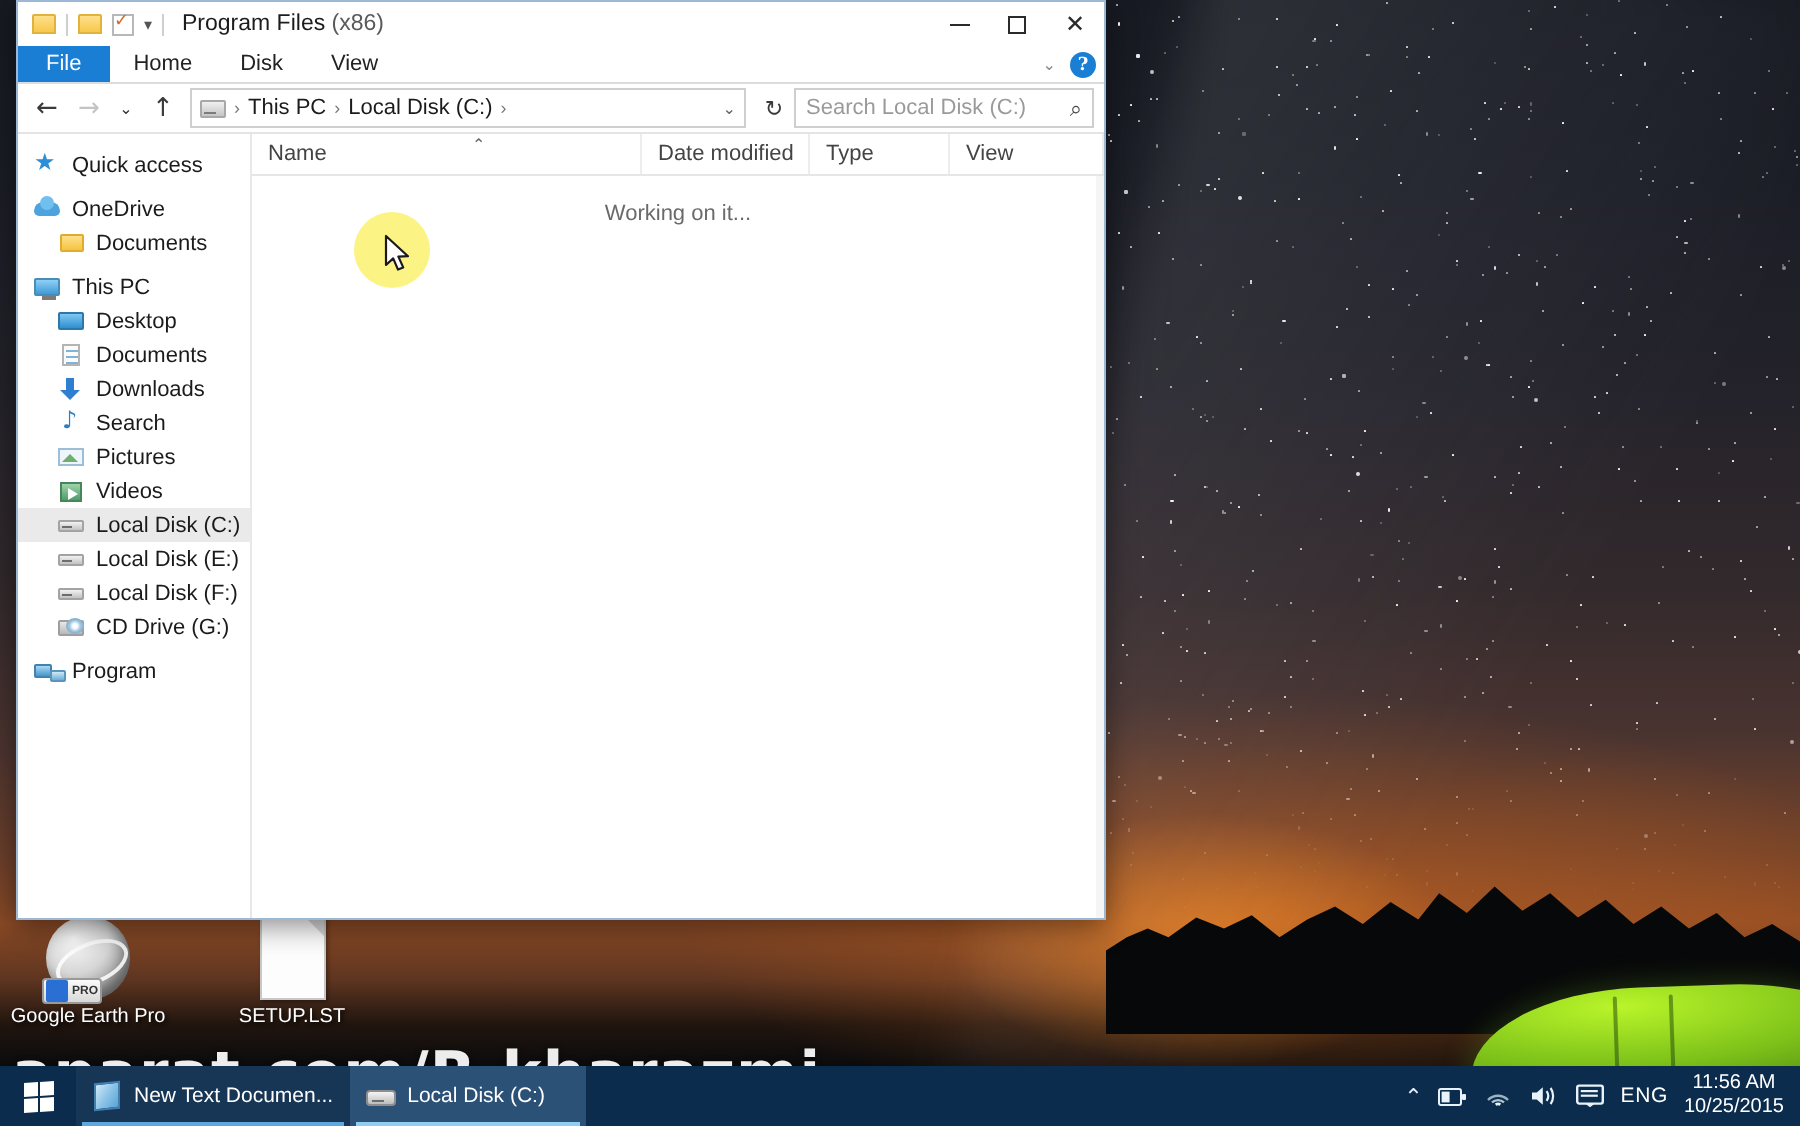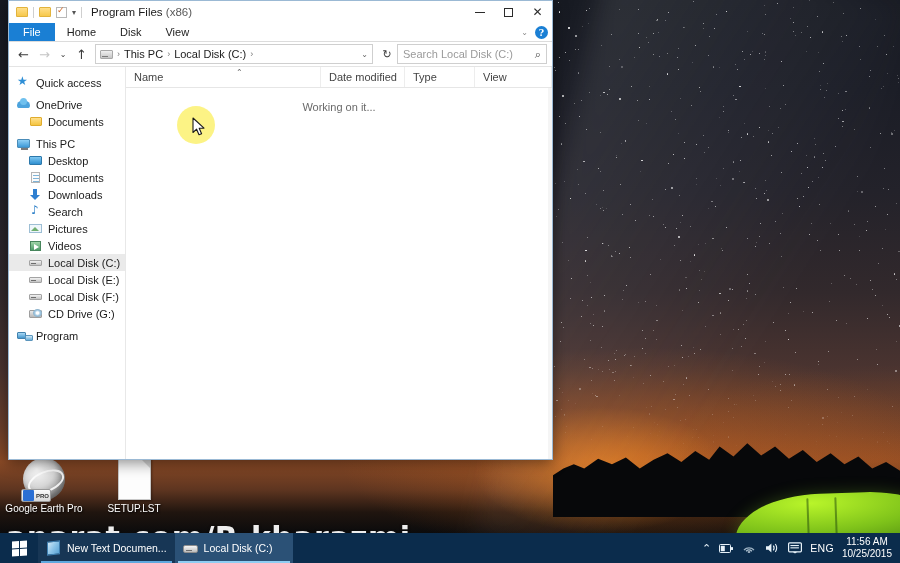--- a/index.html
+++ b/index.html
@@ -998,21 +998,21 @@
 <div class="desk-icon" style="left:2px; top:458px;">
   <div id="ge-globe">
     <div id="ge-badge">
       <div class="bsq"></div>
       <div class="btxt">PRO</div>
     </div>
   </div>
   <div class="dlabel">Google Earth Pro</div>
 </div>
 
-<div class="desk-icon" style="left:92px; top:458px;">
+<div class="desk-icon" style="left:104px; top:458px;">
   <div id="lst-doc"></div>
   <div class="dlabel">SETUP.LST</div>
 </div>
 
 <div id="explorer">
 
   <div id="titlebar">
     <div id="qat">
       <div class="qat-folder"></div>
       <div class="qat-sep"></div>

